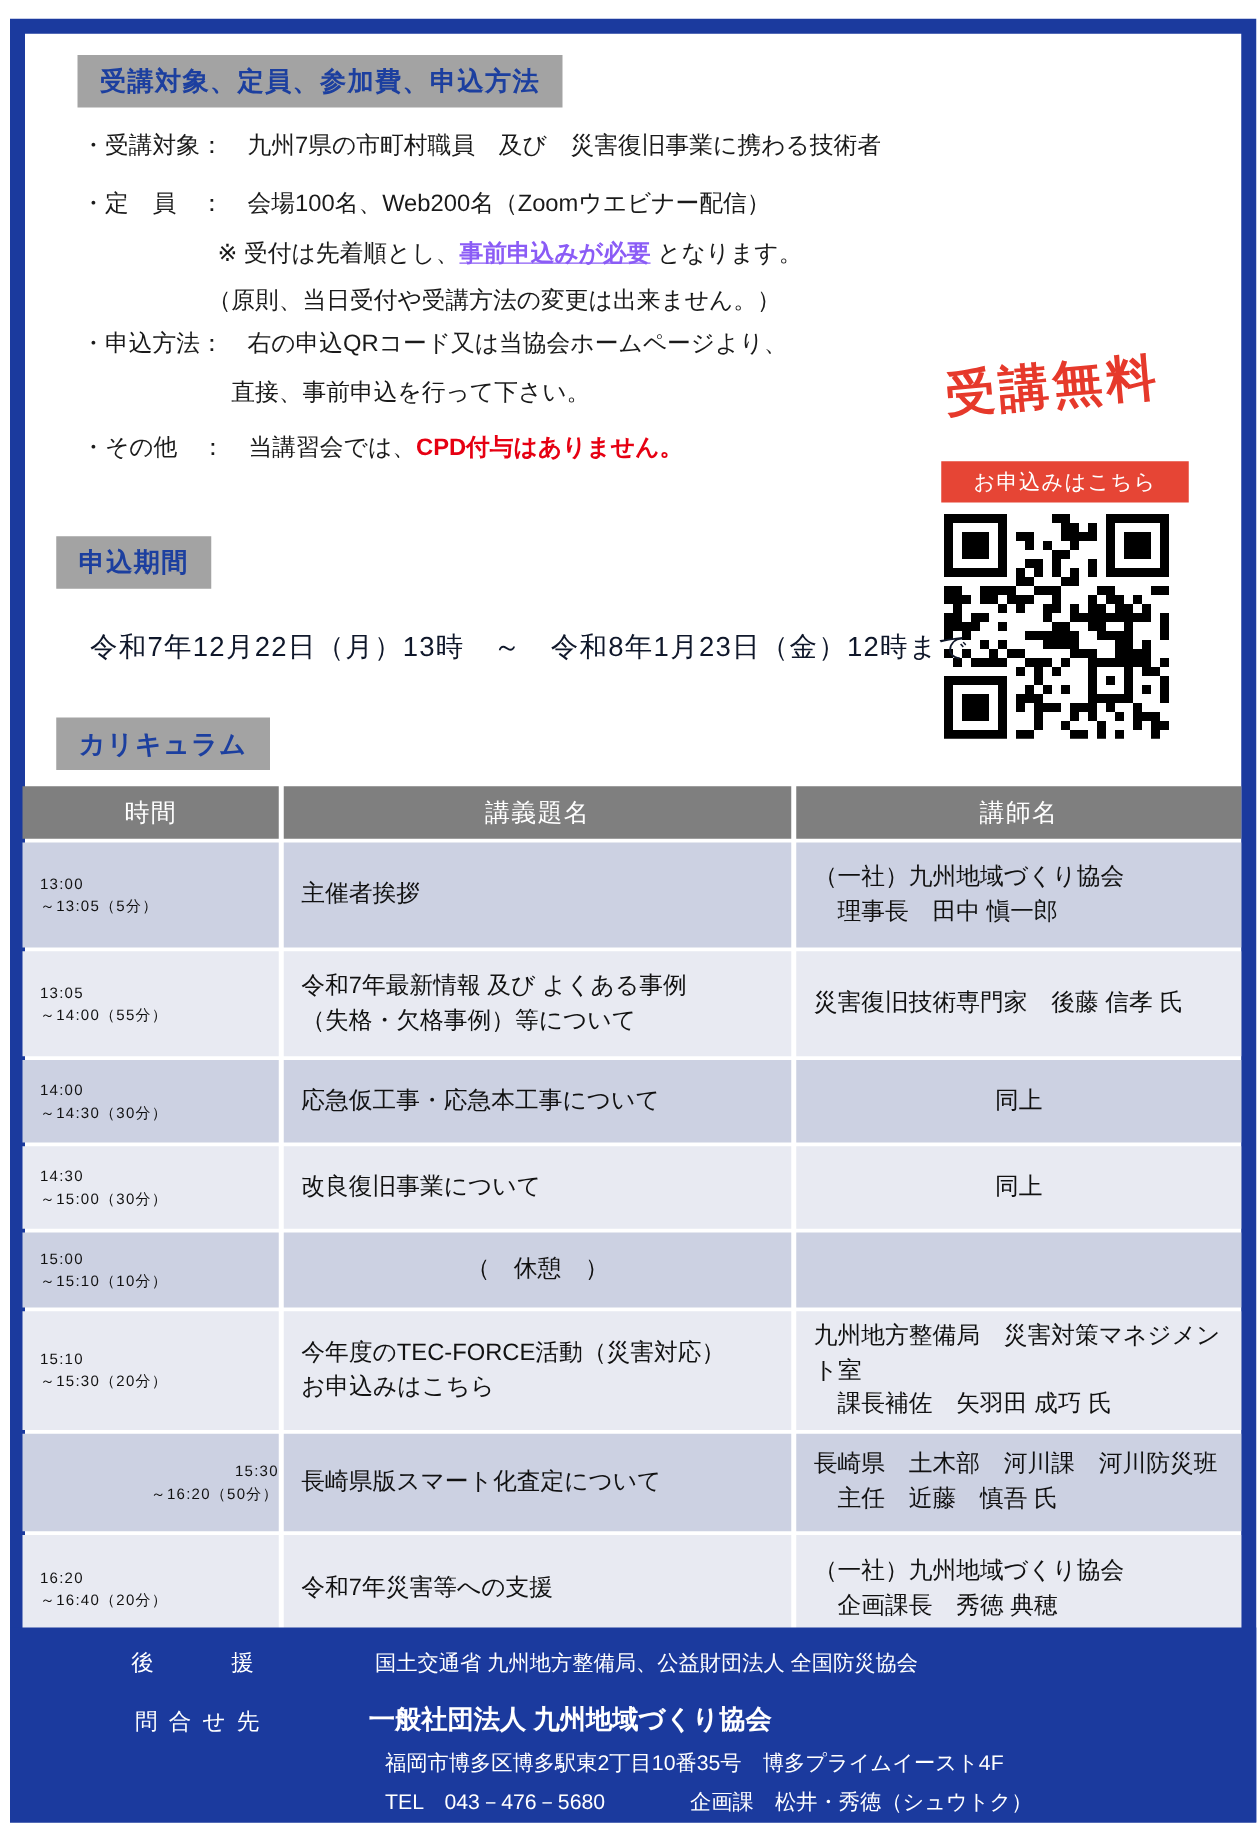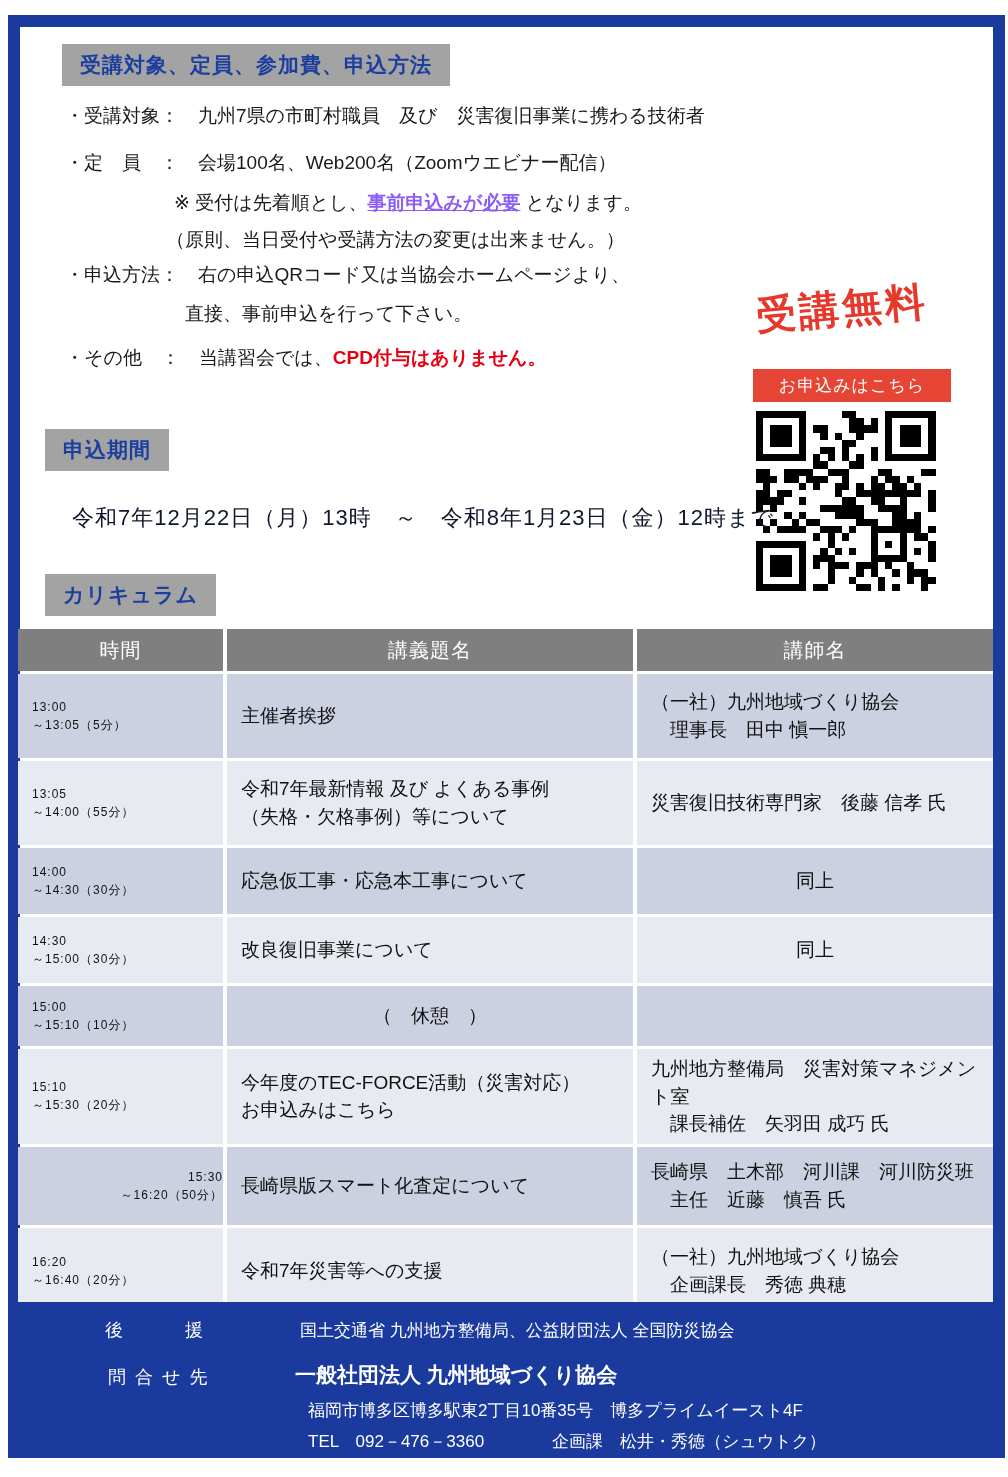--- a/index.html
+++ b/index.html
@@ -418,15 +418,15 @@
       </div>
   </div>
 
   <div class="footer">
     <div class="f-item f-label" style="left:97px; top:16px;">後　　　援</div>
     <div class="f-item f-val" style="left:292px; top:17px;">国土交通省 九州地方整備局、公益財団法人 全国防災協会</div>
 
     <div class="f-item f-label" style="left:100px; top:63px;">問 合 せ 先</div>
     <div class="f-item f-org" style="left:287px; top:59px;">一般社団法人 九州地域づくり協会</div>
     <div class="f-item f-val" style="left:300px; top:97px;">福岡市博多区博多駅東2丁目10番35号　博多プライムイースト4F</div>
-    <div class="f-item f-val" style="left:300px; top:128px;">TEL　092－476－3360　　　　企画課　松井・秀徳（シュウトク）</div>
+    <div class="f-item f-val" style="left:300px; top:128px;">TEL　043－476－5680　　　　企画課　松井・秀徳（シュウトク）</div>
   </div>
 </div>
 
 </body></html>

